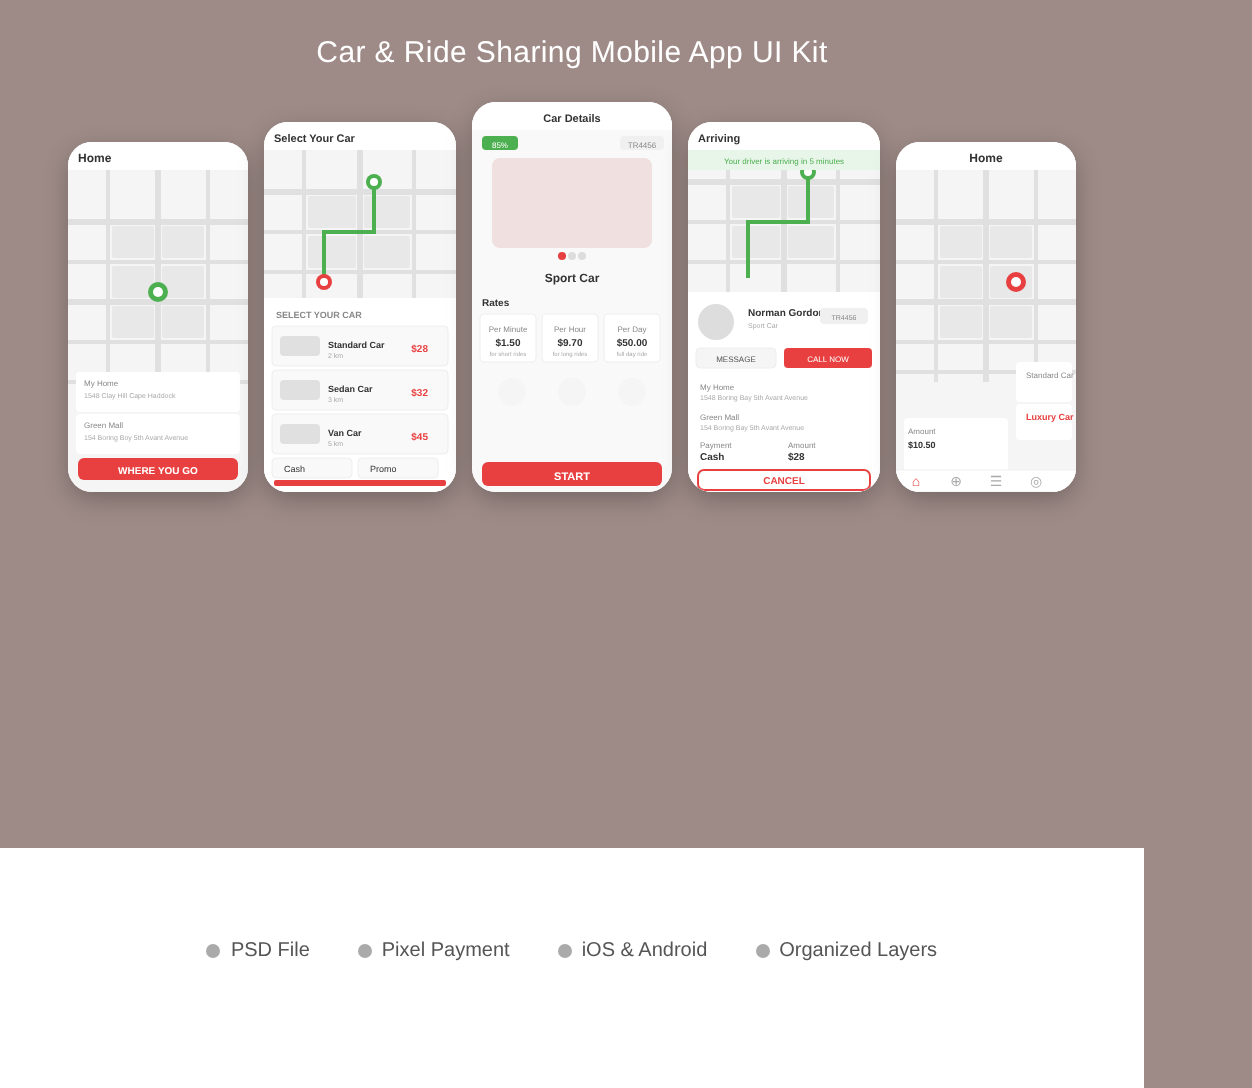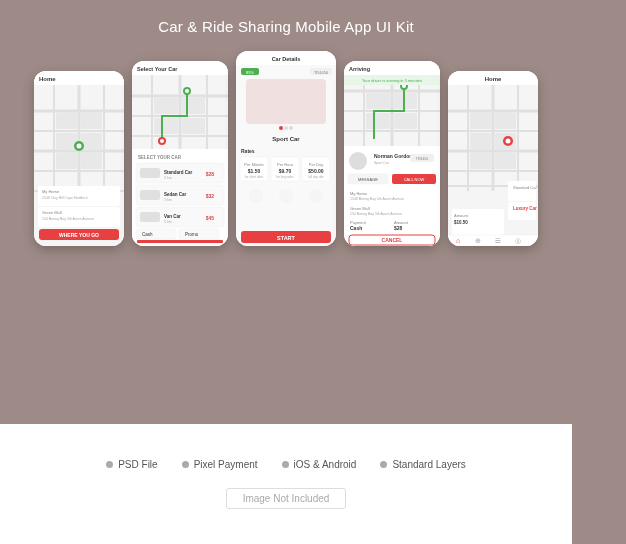--- a/index.html
+++ b/index.html
@@ -383,19 +383,18 @@
       <div class="feature-item">
         <div class="bullet"></div>
         <span>Pixel Payment</span>
       </div>
       <div class="feature-item">
         <div class="bullet"></div>
         <span>iOS &amp; Android</span>
       </div>
       <div class="feature-item">
         <div class="bullet"></div>
-        <span>Standard Layers</span>
+        <span>Organized Layers</span>
       </div>
     </div>
-    <div class="image-not-included">Image Not Included</div>
   </div>
 
 </div>
 
 </body></html>

